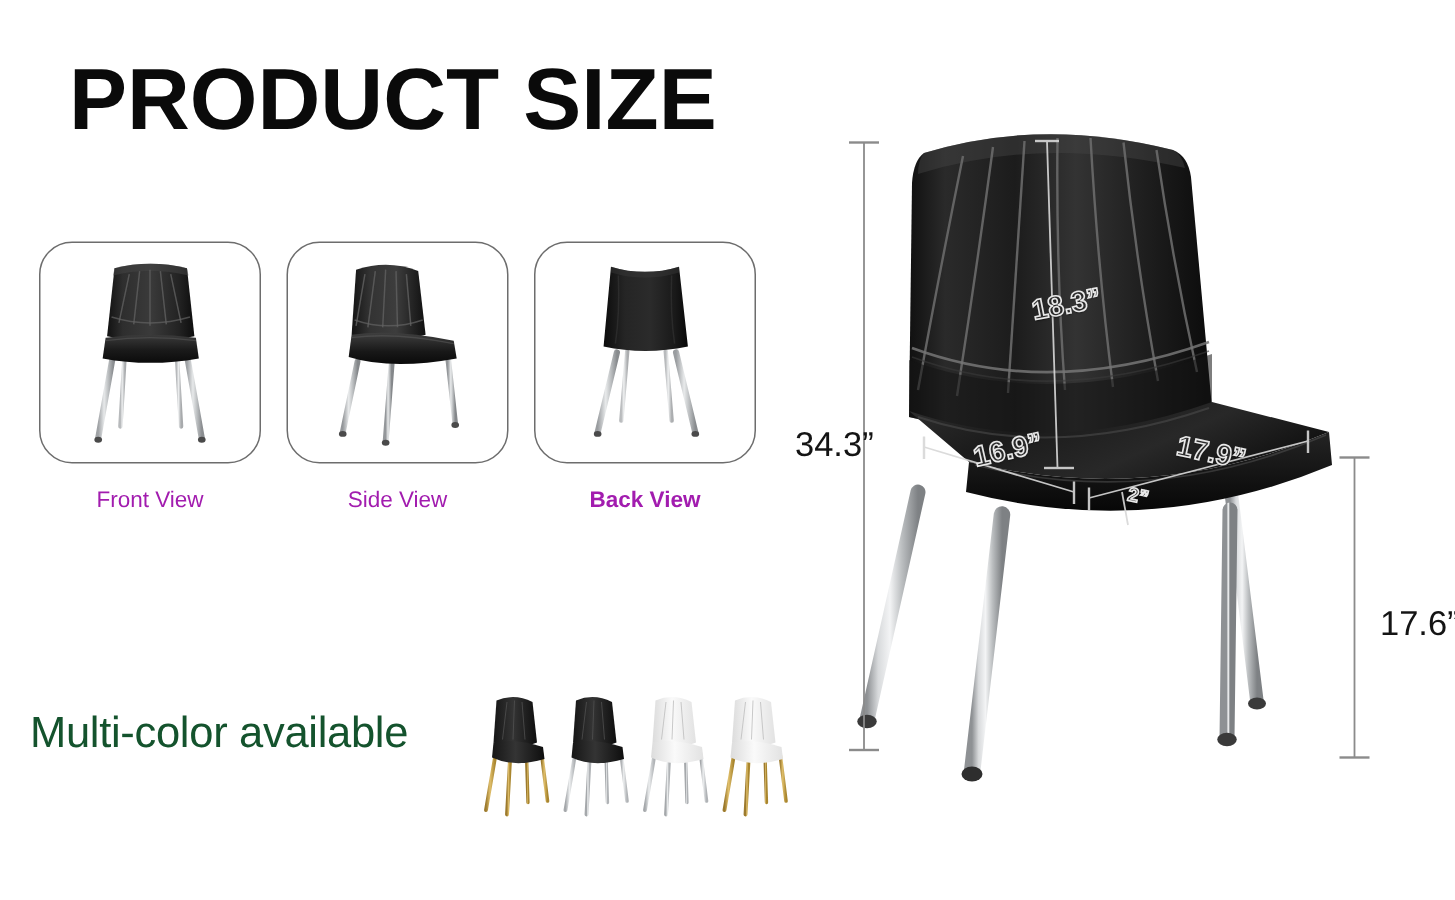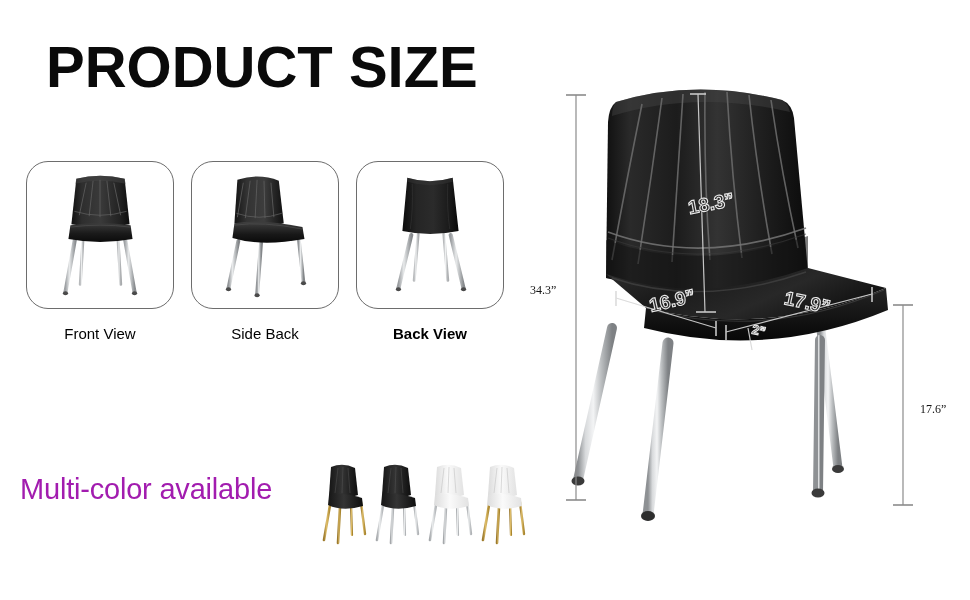--- a/index.html
+++ b/index.html
@@ -46,36 +46,36 @@
   .view-card.c0 { left: 26px;  top: 161px; }
   .view-card.c1 { left: 191px; top: 161px; }
   .view-card.c2 { left: 356px; top: 161px; }
 
   .view-caption {
     position: absolute;
     top: 325px;
     width: 148px;
     text-align: center;
     font-size: 15px;
-    color: #000000;
+    color: #a21caf;
     font-family: "Liberation Sans", sans-serif;
   }
   .view-caption.c0 { left: 26px;  }
   .view-caption.c1 { left: 191px; }
   .view-caption.c2 { left: 356px; font-weight: bold; }
 
   .thumb-svg { display: block; width: 100%; height: 100%; }
 
   
   .multicolor-text {
     position: absolute;
     left: 20px;
     top: 473px;
     font-size: 29px;
-    color: #a21caf;
+    color: #14532d;
     white-space: nowrap;
     letter-spacing: -0.2px;
   }
 
   
   .variants {
     position: absolute;
     left: 315px;
     top: 455px;
     width: 220px;
@@ -89,24 +89,24 @@
     left: 520px;
     top: 60px;
     width: 450px;
     height: 500px;
   }
   .main-stage svg { display: block; width: 100%; height: 100%; }
 
   
   .dim-label {
     position: absolute;
-    font-size: 12px;
+    font-size: 23px;
     color: #141414;
     white-space: nowrap;
-    font-family: Liberation Serif, serif;
+    font-family: Liberation Sans, sans-serif;
   }
   .dim-34 { left: 530px; top: 283px; }
   .dim-176 { left: 908px; top: 402px; margin-left: 12px; }
 
   .emboss-label {
     position: absolute;
     white-space: nowrap;
     font-family: "Liberation Sans", sans-serif;
     font-weight: bold;
     color: #2a2a2a;
@@ -226,21 +226,21 @@
         <path d="M52 21 L46 56"></path>
         <path d="M73 19 L74 57"></path>
         <path d="M80 21 L83 56"></path>
       </g>
       <path d="M45 52 Q68 60 91 52" stroke="#646464" stroke-width="1" fill="none" opacity=".7"></path>
 
       <path d="M43 62 Q72 58 112 66 L114 78 Q70 86 41 77 Z" fill="url(#sSeat)"></path>
       <path d="M43 64 Q72 60 112 68" stroke="#565656" stroke-width=".9" fill="none" opacity=".6"></path>
     </svg>
   </div>
-  <div class="view-caption c1">Side Back</div>
+  <div class="view-caption c1">Side View</div>
 
   <div class="view-card c2">
     <svg class="thumb-svg" viewBox="0 0 148 148">
       <defs>
         <linearGradient id="bBack" x1="0" y1="0" x2="1" y2="0">
           <stop offset="0%" stop-color="#0c0c0c"></stop>
           <stop offset="25%" stop-color="#252525"></stop>
           <stop offset="55%" stop-color="#2b2b2b"></stop>
           <stop offset="85%" stop-color="#191919"></stop>
           <stop offset="100%" stop-color="#080808"></stop>

